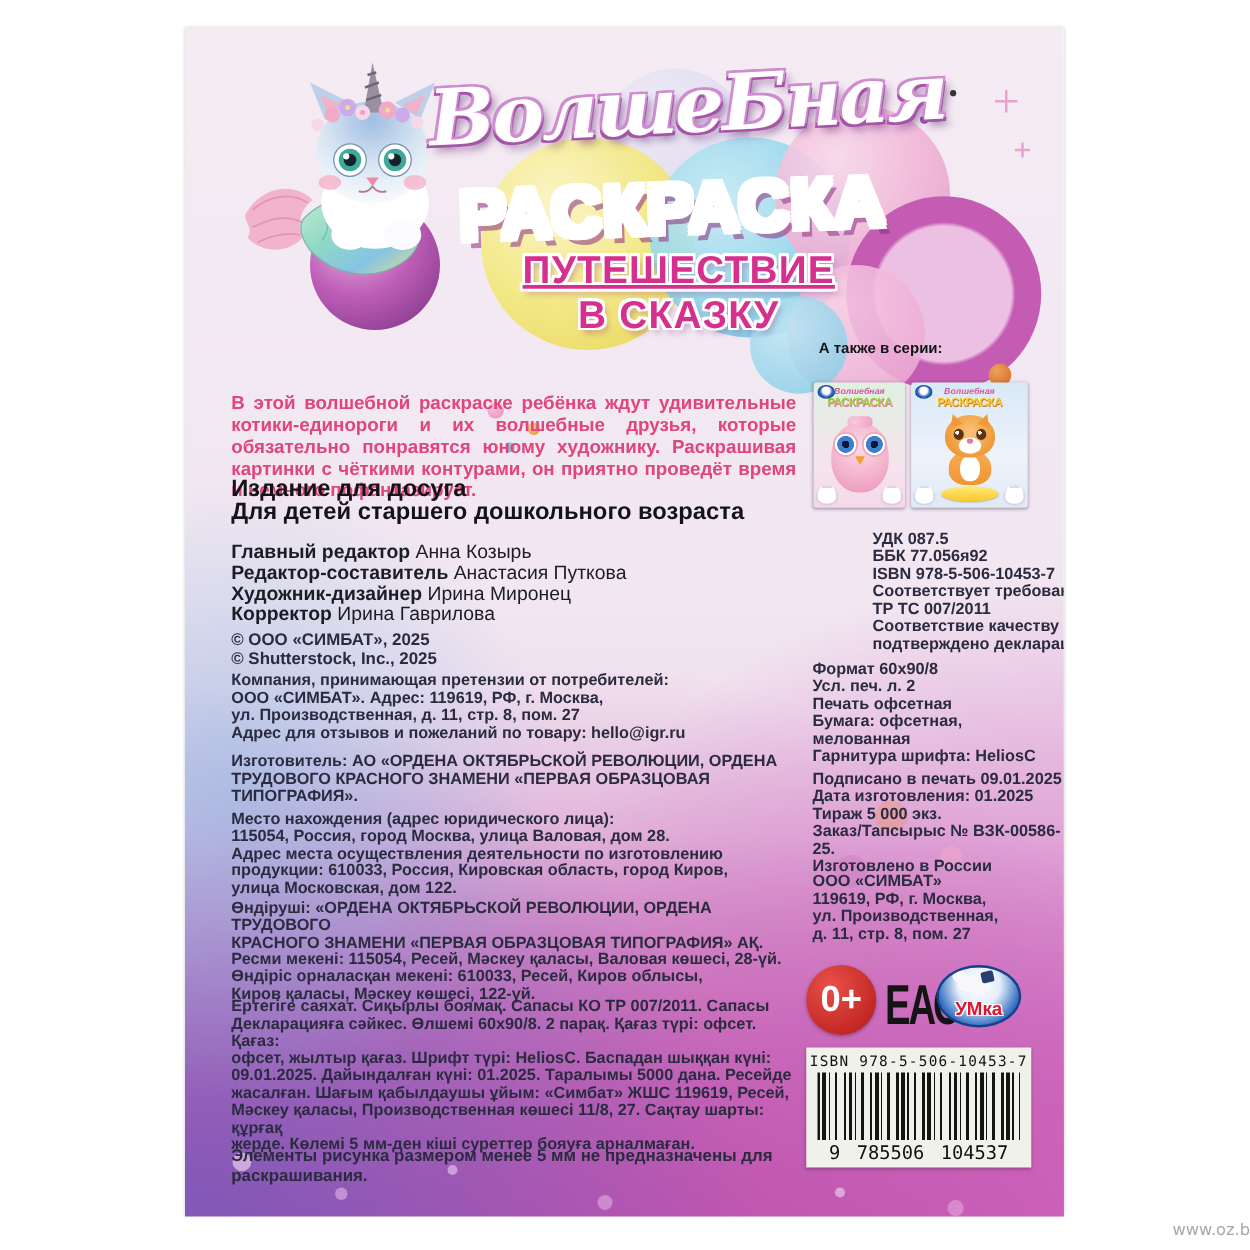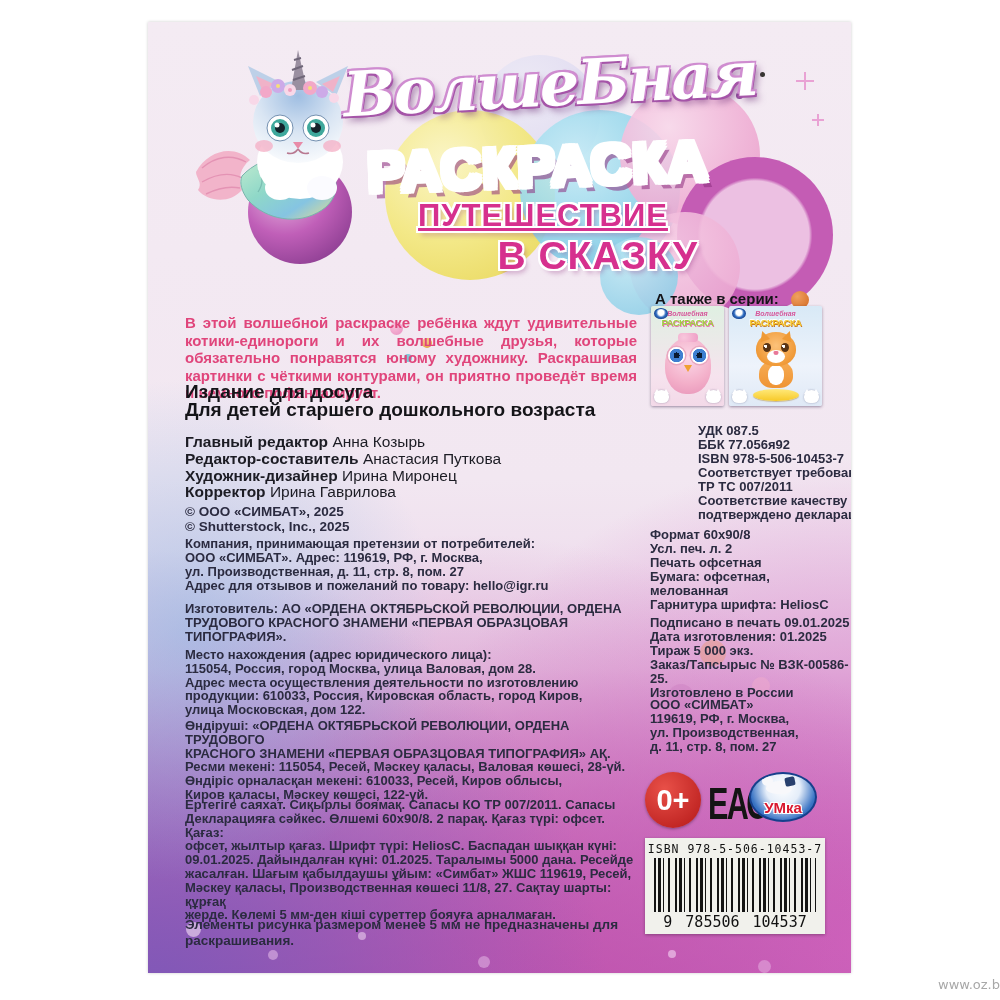--- a/index.html
+++ b/index.html
@@ -25,21 +25,21 @@
       text-shadow:-2px -2px 0 #cf8cd0,2px -2px 0 #cf8cd0,-2px 2px 0 #a555a8,2px 2px 0 #a555a8,4px 5px 7px rgba(110,50,120,.55);}
   .t2{position:absolute;left:190px;top:112px;width:400px;text-align:center;
       font-weight:bold;font-size:56px;letter-spacing:1px;transform:rotate(-2deg);
       background:linear-gradient(180deg,#f6a8cb 0%,#e3589f 45%,#bd2b8a 100%);
       -webkit-background-clip:text;background-clip:text;color:transparent;-webkit-text-fill-color:transparent;
       text-shadow:-3px -3px 0 #fff,3px -3px 0 #fff,-3px 3px 0 #fff,3px 3px 0 #fff,0 -3px 0 #fff,0 3px 0 #fff,-3px 0 0 #fff,3px 0 0 #fff,5px 7px 0 rgba(140,45,125,.55);}
   .t3,.t4{position:absolute;left:240px;width:310px;text-align:center;font-weight:bold;
       color:#d6308e;letter-spacing:1px;
       text-shadow:-2px -2px 0 #fff,2px -2px 0 #fff,-2px 2px 0 #fff,2px 2px 0 #fff,0 -2px 0 #fff,0 2px 0 #fff,-2px 0 0 #fff,2px 0 0 #fff,3px 4px 5px rgba(140,45,125,.4);}
   .t3{top:176px;font-size:31px;text-decoration:underline;}
-  .t4{top:212px;font-size:39px;text-align:right;}
+  .t4{top:212px;font-size:31px;}
   
   .blk{position:absolute;left:37px;width:460px;color:#2b2b40;font-weight:bold;
        font-size:13px;line-height:13.8px;white-space:pre-line;}
   .intro{position:absolute;left:37px;top:268px;width:452px;color:#e0457b;font-weight:bold;
          font-size:15px;line-height:17.5px;text-align:justify;margin-top:24px;}
   .edition{position:absolute;left:37px;top:361px;color:#141418;font-weight:bold;
            font-size:19px;line-height:17.5px;white-space:pre-line;}
   .credits{position:absolute;left:37px;top:412px;font-size:15.5px;line-height:16.8px;color:#1c1c24;}
   .credits .role{font-weight:bold;margin-top:36px;}
   .credits .name{font-weight:normal;}
@@ -48,21 +48,21 @@
   .feedback{top:557px;}
   .manu{top:580px;}
   .loc{top:626px;}
   .kzman{top:697px;}
   .kzinfo{top:776px;}
   .storage{top:878px;font-size:13.5px;line-height:15.5px;}
   .smallparts{top:895px;font-size:13.5px;line-height:15.5px;}
   
   .rblk{position:absolute;left:502px;width:205px;color:#2b2b40;font-weight:bold;
         font-size:13px;line-height:14px;white-space:pre-line;}
-  .series-label{position:absolute;left:507px;top:268px;color:#141418;font-weight:bold;font-size:15px;}
+  .series-label{position:absolute;left:507px;top:249px;color:#141418;font-weight:bold;font-size:12px;}
   .codes{top:402px;margin-left:48px;}
   .fmt{top:506px;}
   .printinfo{top:594px;}
   .publisher{top:676px;}
   
   .mini{position:absolute;top:284px;height:100px;border-radius:2px;overflow:hidden;
         box-shadow:0 1px 3px rgba(40,20,60,.45);}
   .mini .mt1{font-style:italic;font-weight:bold;font-size:7px;color:#d6559a;text-align:center;margin-top:4px;line-height:8px;}
   .mini .mt2{font-weight:bold;font-size:9.5px;text-align:center;line-height:10px;letter-spacing:-.5px;}
   .mini1{left:503px;width:73px;background:linear-gradient(180deg,#dff0e2 0%,#f6e3ee 70%,#f3d9e8 100%);}

